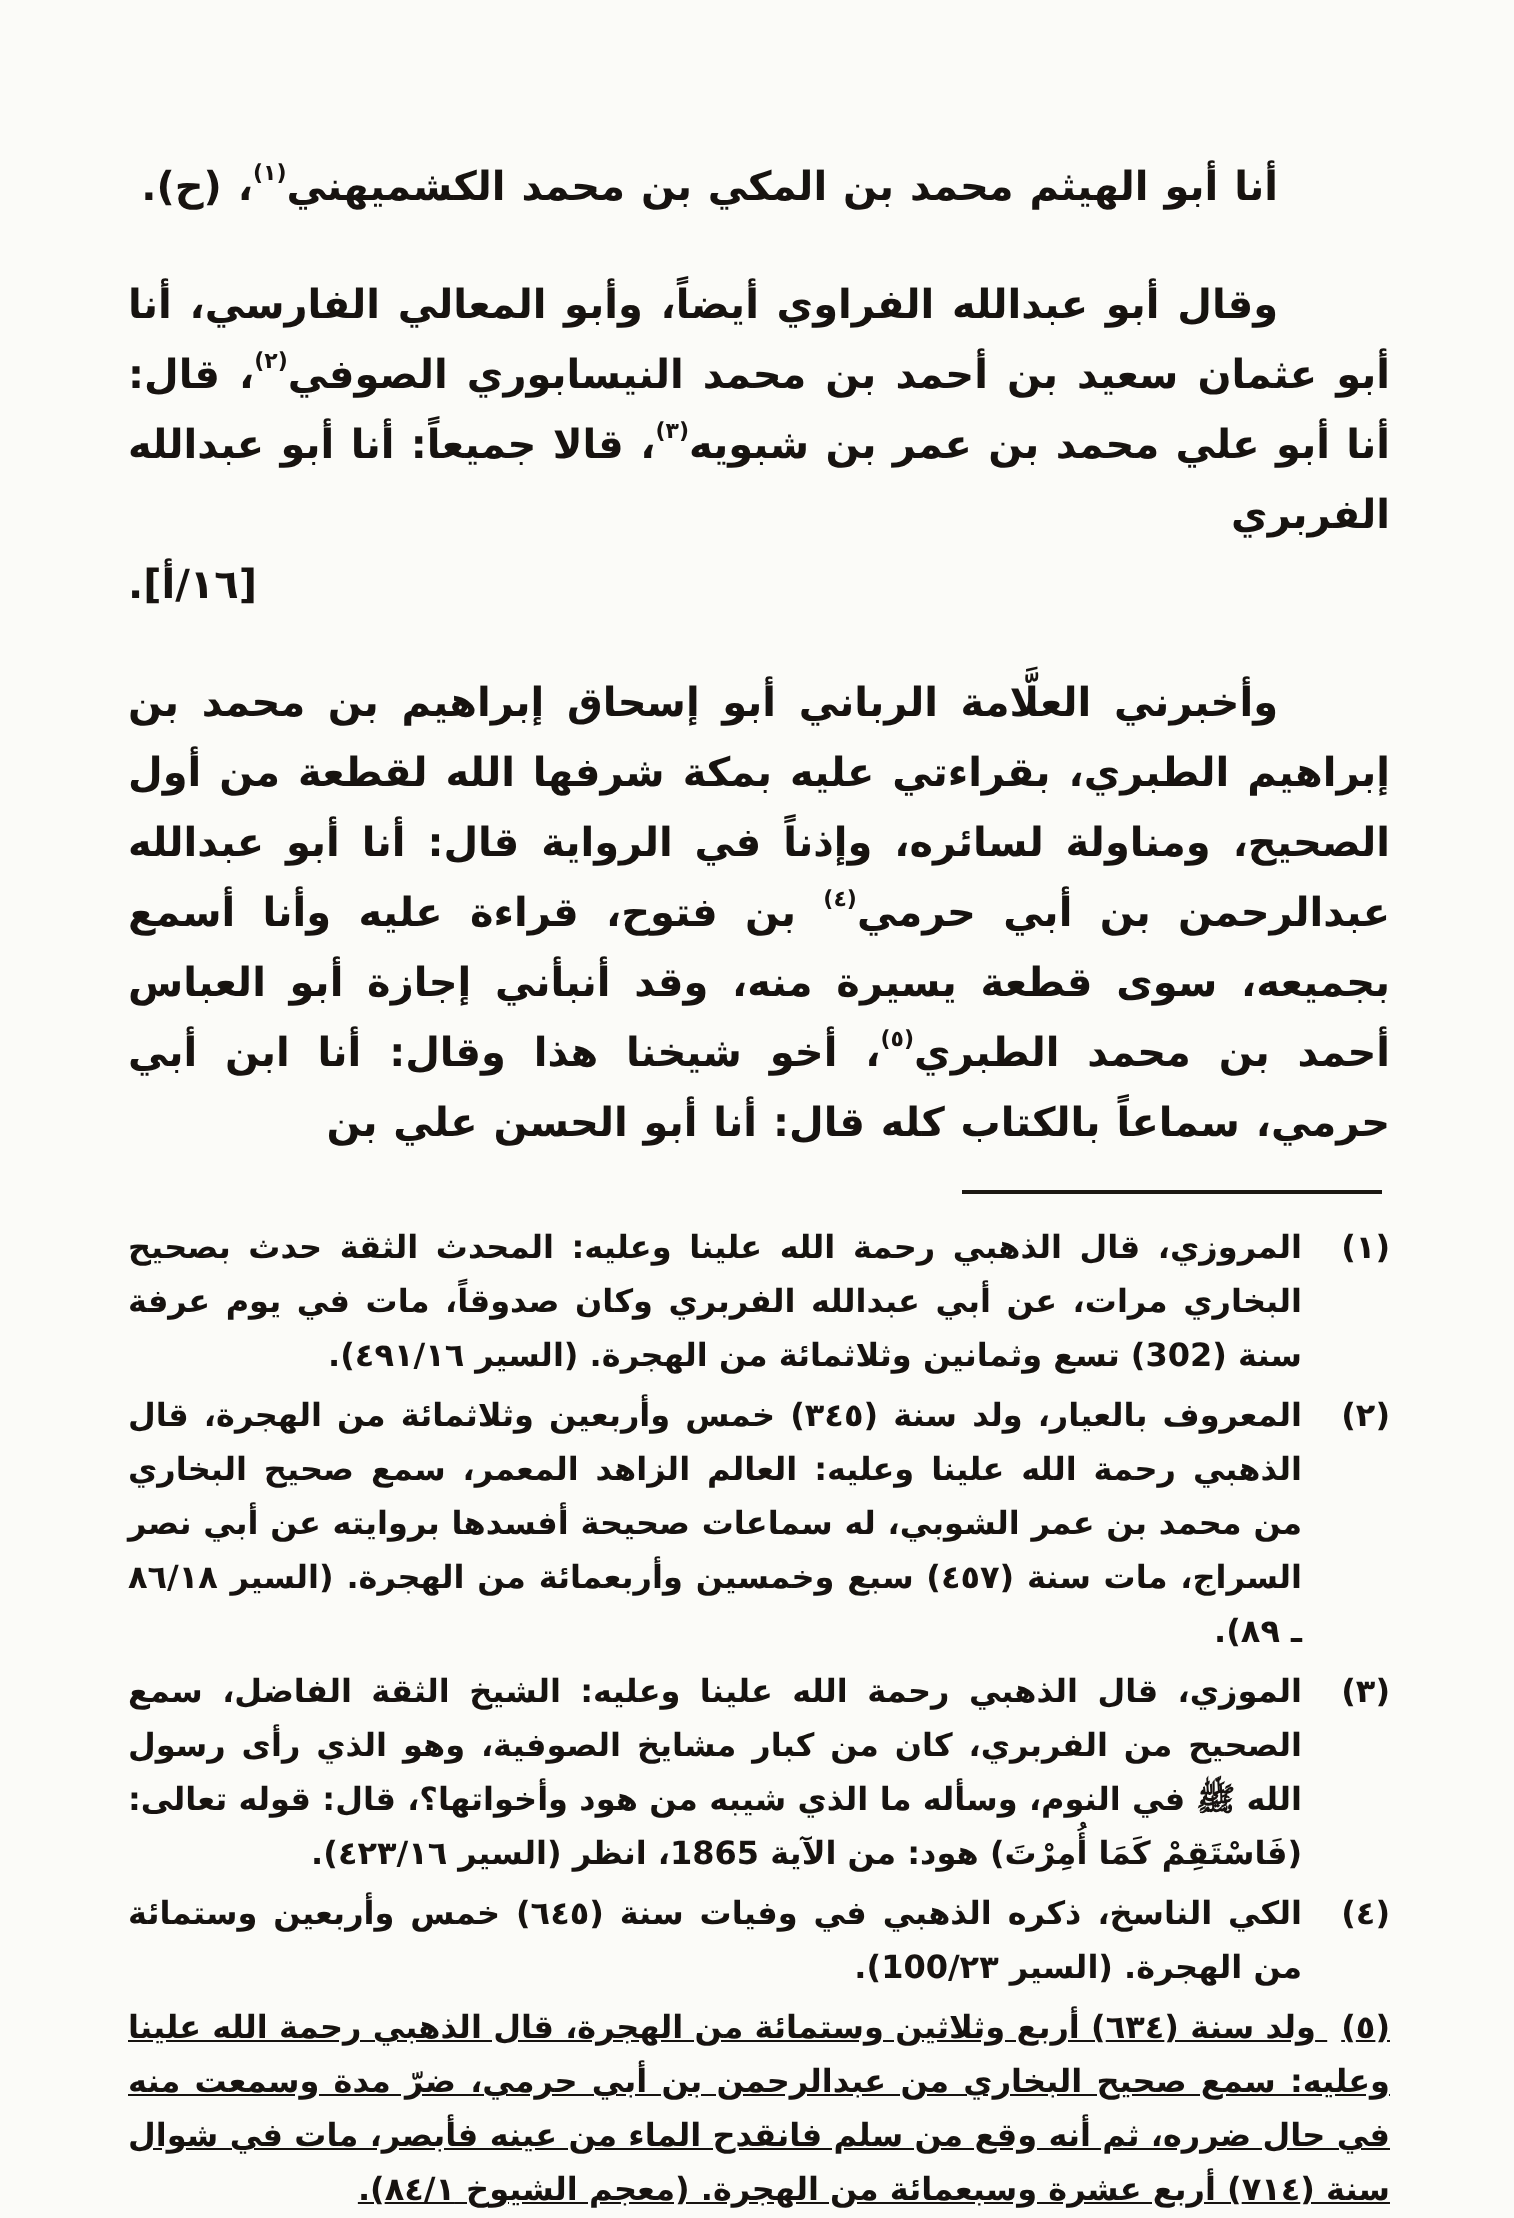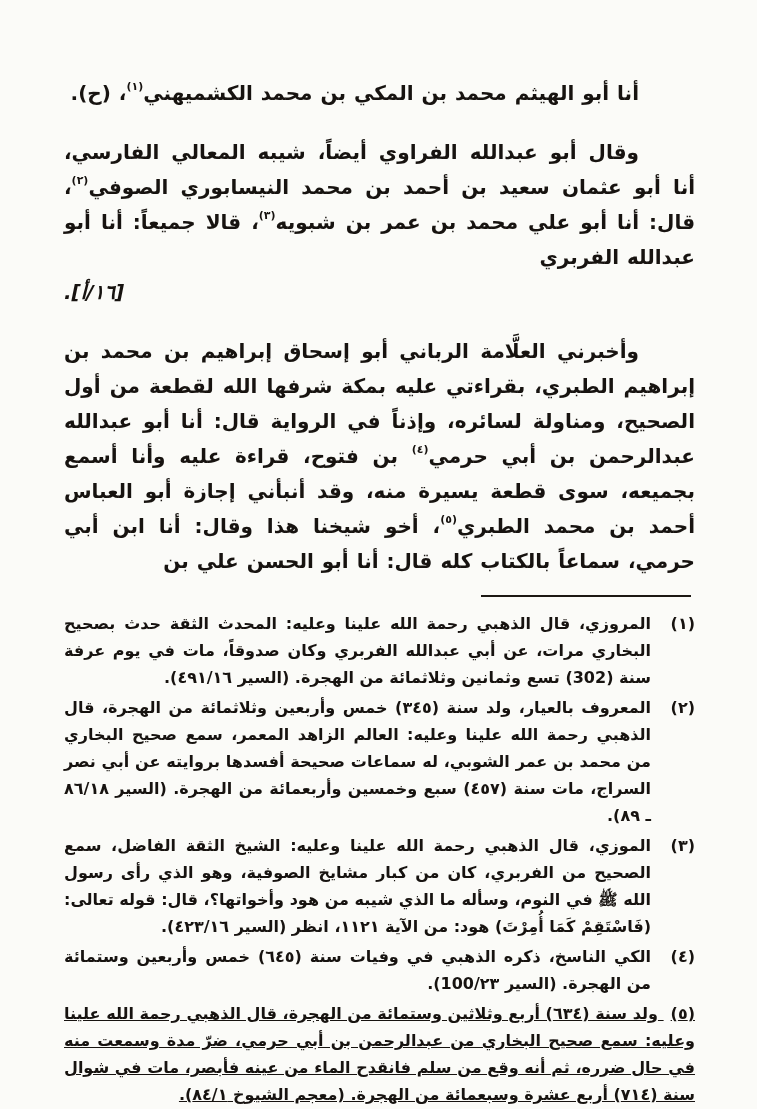--- a/index.html
+++ b/index.html
@@ -39,21 +39,20 @@
     font-weight: bold;
     line-height: 0;
     position: relative;
     top: -2px;
   }
   .tail {
     font-size: 20px;
     line-height: 35px;
     font-weight: bold;
     text-align: left;
-    font-style: italic;
   }
   
   .fn-sep {
     width: 210px;
     height: 0;
     border-top: 2px solid #1c1813;
     margin: 16px 4px 13px auto; 
   }
   
   .footnotes {
@@ -71,42 +70,42 @@
 </head>
 <body style="background: rgb(251, 251, 248); color: rgb(23, 19, 16);">
 
 <div class="page">
 
   <div class="main-text">
       <div class="para-group">
         <p class="para"><span>أنا أبو الهيثم محمد بن المكي بن محمد الكشميهني</span><sup>(١)</sup><span>، (ح).</span></p>
       </div>
       <div class="para-group">
-        <p class="para"><span>وقال أبو عبدالله الفراوي أيضاً، شيبه المعالي الفارسي، أنا أبو عثمان سعيد بن أحمد بن محمد النيسابوري الصوفي</span><sup>(٢)</sup><span>، قال: أنا أبو علي محمد بن عمر بن شبويه</span><sup>(٣)</sup><span>، قالا جميعاً: أنا أبو عبدالله الفربري</span></p>
+        <p class="para"><span>وقال أبو عبدالله الفراوي أيضاً، وأبو المعالي الفارسي، أنا أبو عثمان سعيد بن أحمد بن محمد النيسابوري الصوفي</span><sup>(٢)</sup><span>، قال: أنا أبو علي محمد بن عمر بن شبويه</span><sup>(٣)</sup><span>، قالا جميعاً: أنا أبو عبدالله الفربري</span></p>
         <div class="tail">[١٦/أ].</div>
       </div>
       <div class="para-group">
         <p class="para"><span>وأخبرني العلَّامة الرباني أبو إسحاق إبراهيم بن محمد بن إبراهيم الطبري، بقراءتي عليه بمكة شرفها الله لقطعة من أول الصحيح، ومناولة لسائره، وإذناً في الرواية قال: أنا أبو عبدالله عبدالرحمن بن أبي حرمي</span><sup>(٤)</sup><span> بن فتوح، قراءة عليه وأنا أسمع بجميعه، سوى قطعة يسيرة منه، وقد أنبأني إجازة أبو العباس أحمد بن محمد الطبري</span><sup>(٥)</sup><span>، أخو شيخنا هذا وقال: أنا ابن أبي حرمي، سماعاً بالكتاب كله قال: أنا أبو الحسن علي بن</span></p>
       </div>
     </div>
 
   <div class="fn-sep"></div>
 
   <div class="footnotes">
       <div class="fn">
         <span class="num">(١)</span>
         <span class="txt">المروزي، قال الذهبي رحمة الله علينا وعليه: المحدث الثقة حدث بصحيح البخاري مرات، عن أبي عبدالله الفربري وكان صدوقاً، مات في يوم عرفة سنة (302) تسع وثمانين وثلاثمائة من الهجرة. (السير ٤٩١/١٦).</span>
       </div>
       <div class="fn">
         <span class="num">(٢)</span>
         <span class="txt">المعروف بالعيار، ولد سنة (٣٤٥) خمس وأربعين وثلاثمائة من الهجرة، قال الذهبي رحمة الله علينا وعليه: العالم الزاهد المعمر، سمع صحيح البخاري من محمد بن عمر الشوبي، له سماعات صحيحة أفسدها بروايته عن أبي نصر السراج، مات سنة (٤٥٧) سبع وخمسين وأربعمائة من الهجرة. (السير ٨٦/١٨ ـ ٨٩).</span>
       </div>
       <div class="fn">
         <span class="num">(٣)</span>
-        <span class="txt">الموزي، قال الذهبي رحمة الله علينا وعليه: الشيخ الثقة الفاضل، سمع الصحيح من الفربري، كان من كبار مشايخ الصوفية، وهو الذي رأى رسول الله ﷺ في النوم، وسأله ما الذي شيبه من هود وأخواتها؟، قال: قوله تعالى: (فَاسْتَقِمْ كَمَا أُمِرْتَ) هود: من الآية ١١٢١، انظر (السير ٤٢٣/١٦).</span>
+        <span class="txt">الموزي، قال الذهبي رحمة الله علينا وعليه: الشيخ الثقة الفاضل، سمع الصحيح من الفربري، كان من كبار مشايخ الصوفية، وهو الذي رأى رسول الله ﷺ في النوم، وسأله ما الذي شيبه من هود وأخواتها؟، قال: قوله تعالى: (فَاسْتَقِمْ كَمَا أُمِرْتَ) هود: من الآية 1865، انظر (السير ٤٢٣/١٦).</span>
       </div>
       <div class="fn">
         <span class="num">(٤)</span>
         <span class="txt">الكي الناسخ، ذكره الذهبي في وفيات سنة (٦٤٥) خمس وأربعين وستمائة من الهجرة. (السير 100/٢٣).</span>
       </div>
       <div class="fn no-hang"><span class="num">(٥)</span> <span class="txt">ولد سنة (٦٣٤) أربع وثلاثين وستمائة من الهجرة، قال الذهبي رحمة الله علينا وعليه: سمع صحيح البخاري من عبدالرحمن بن أبي حرمي، ضرّ مدة وسمعت منه في حال ضرره، ثم أنه وقع من سلم فانقدح الماء من عينه فأبصر، مات في شوال سنة (٧١٤) أربع عشرة وسبعمائة من الهجرة. (معجم الشيوخ ٨٤/١).</span></div>
     </div>
 
 </div>
 

